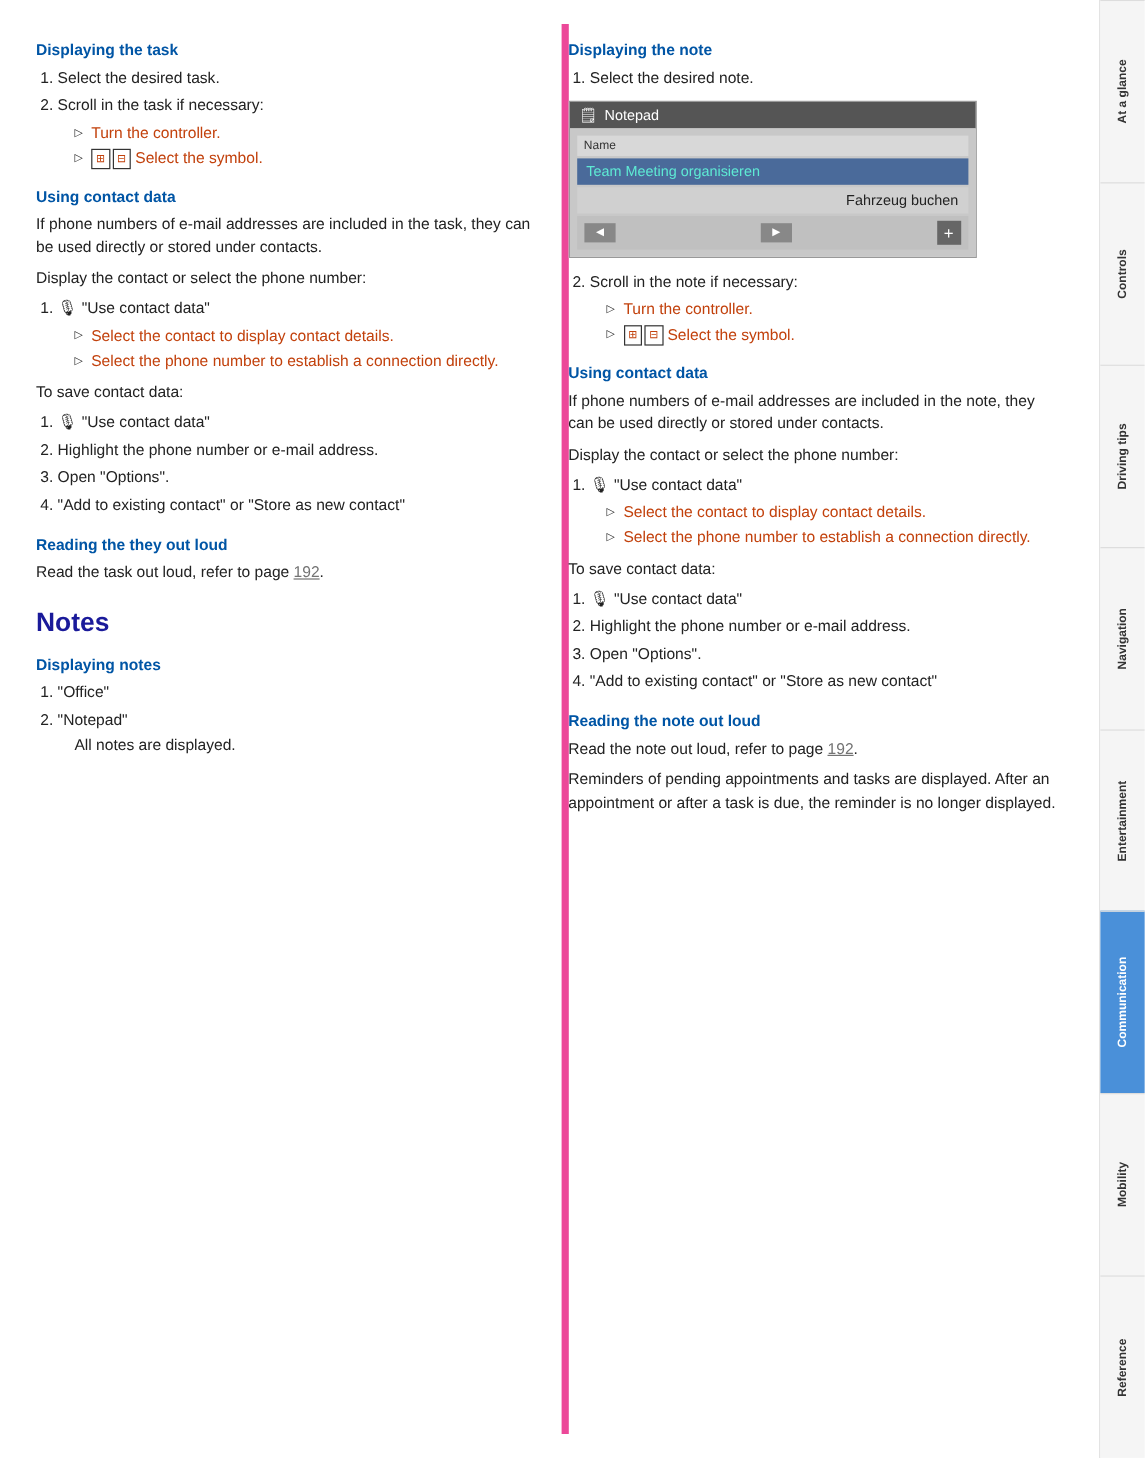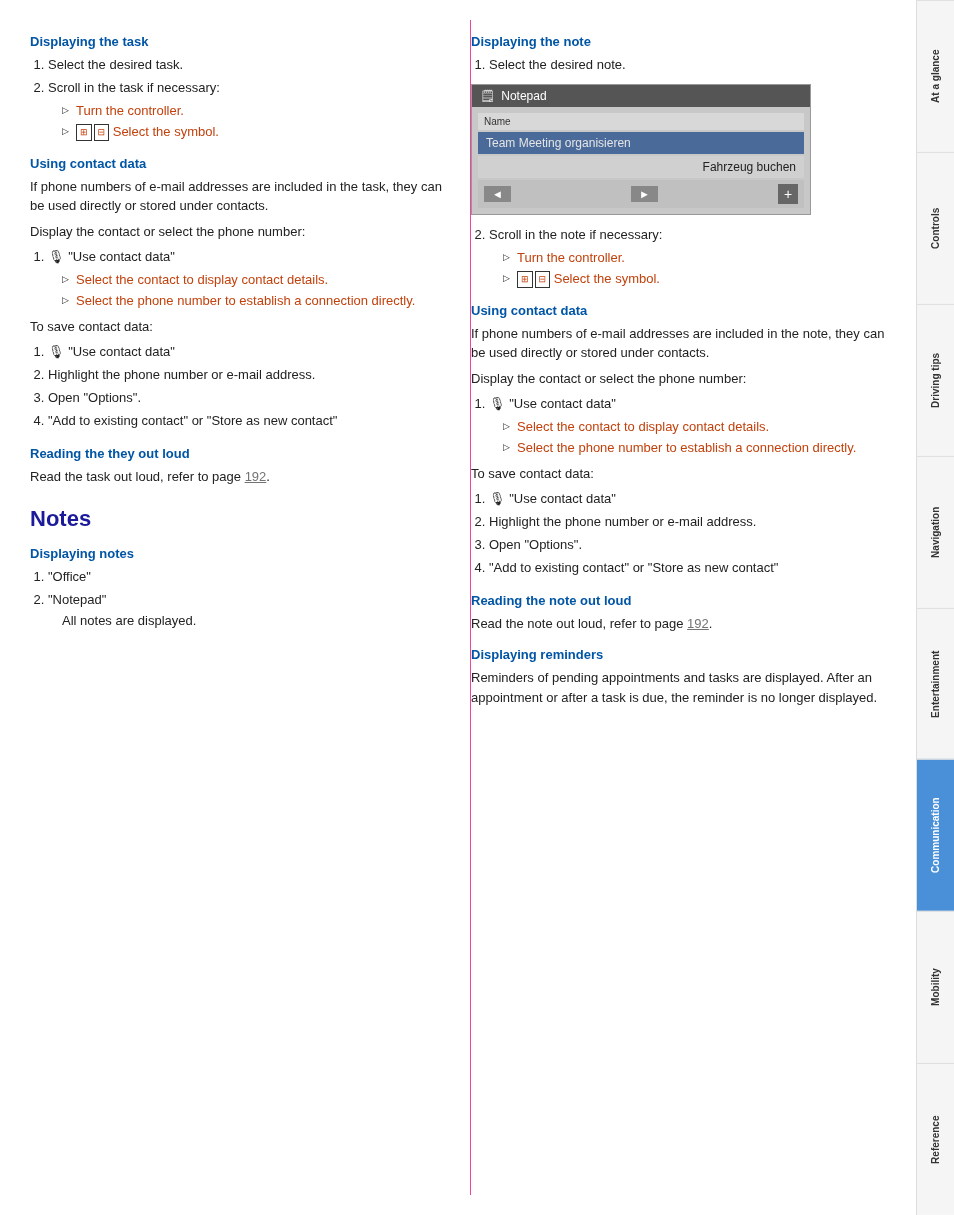--- a/index.html
+++ b/index.html
@@ -26,21 +26,21 @@
       gap: 0;
     }
 
     .left-column {
       flex: 1;
       padding-right: 25px;
     }
 
     .right-column {
       flex: 1;
-      border-left: 1px solid #ec4899;
+      border-left: 6px solid #ec4899;
     }
 
     .sidebar {
       width: 38px;
       display: flex;
       flex-direction: column;
       border-left: 1px solid #ddd;
     }
 
     .sidebar-tab {
@@ -148,21 +148,21 @@
     .notepad-name-row {
       background: #d8d8d8;
       font-size: 10px;
       padding: 3px 6px;
       color: #333;
       margin-bottom: 2px;
     }
 
     .notepad-item-selected {
       background: #4a6a9a;
-      color: #e5e5e5;
+      color: #5eead4;
       font-size: 12px;
       padding: 4px 8px;
       margin-bottom: 2px;
     }
 
     .notepad-item {
       background: #d0d0d0;
       color: #222;
       font-size: 12px;
       padding: 4px 8px;
@@ -351,21 +351,20 @@
         <li><span>Highlight the phone number or e-mail address.</span></li>
         <li><span>Open "Options".</span></li>
         <li><span>"Add to existing contact" or "Store as new contact"</span></li>
       </ol>
 
       <h3 class="sub-header">Reading the note out loud</h3>
       <p>
         <span>Read the note out loud, refer to page </span><a class="reading-link">192</a><span>.</span>
       </p>
 
-      <h3 class="sub-header">Displaying reminders</h3>
       <p>Reminders of pending appointments and tasks are displayed. After an appointment or after a task is due, the reminder is no longer displayed.</p>
     </div>
   </div>
 
   <div class="sidebar">
     <div class="sidebar-tab">
       <span>At a glance</span>
     </div>
     <div class="sidebar-tab">
       <span>Controls</span>

